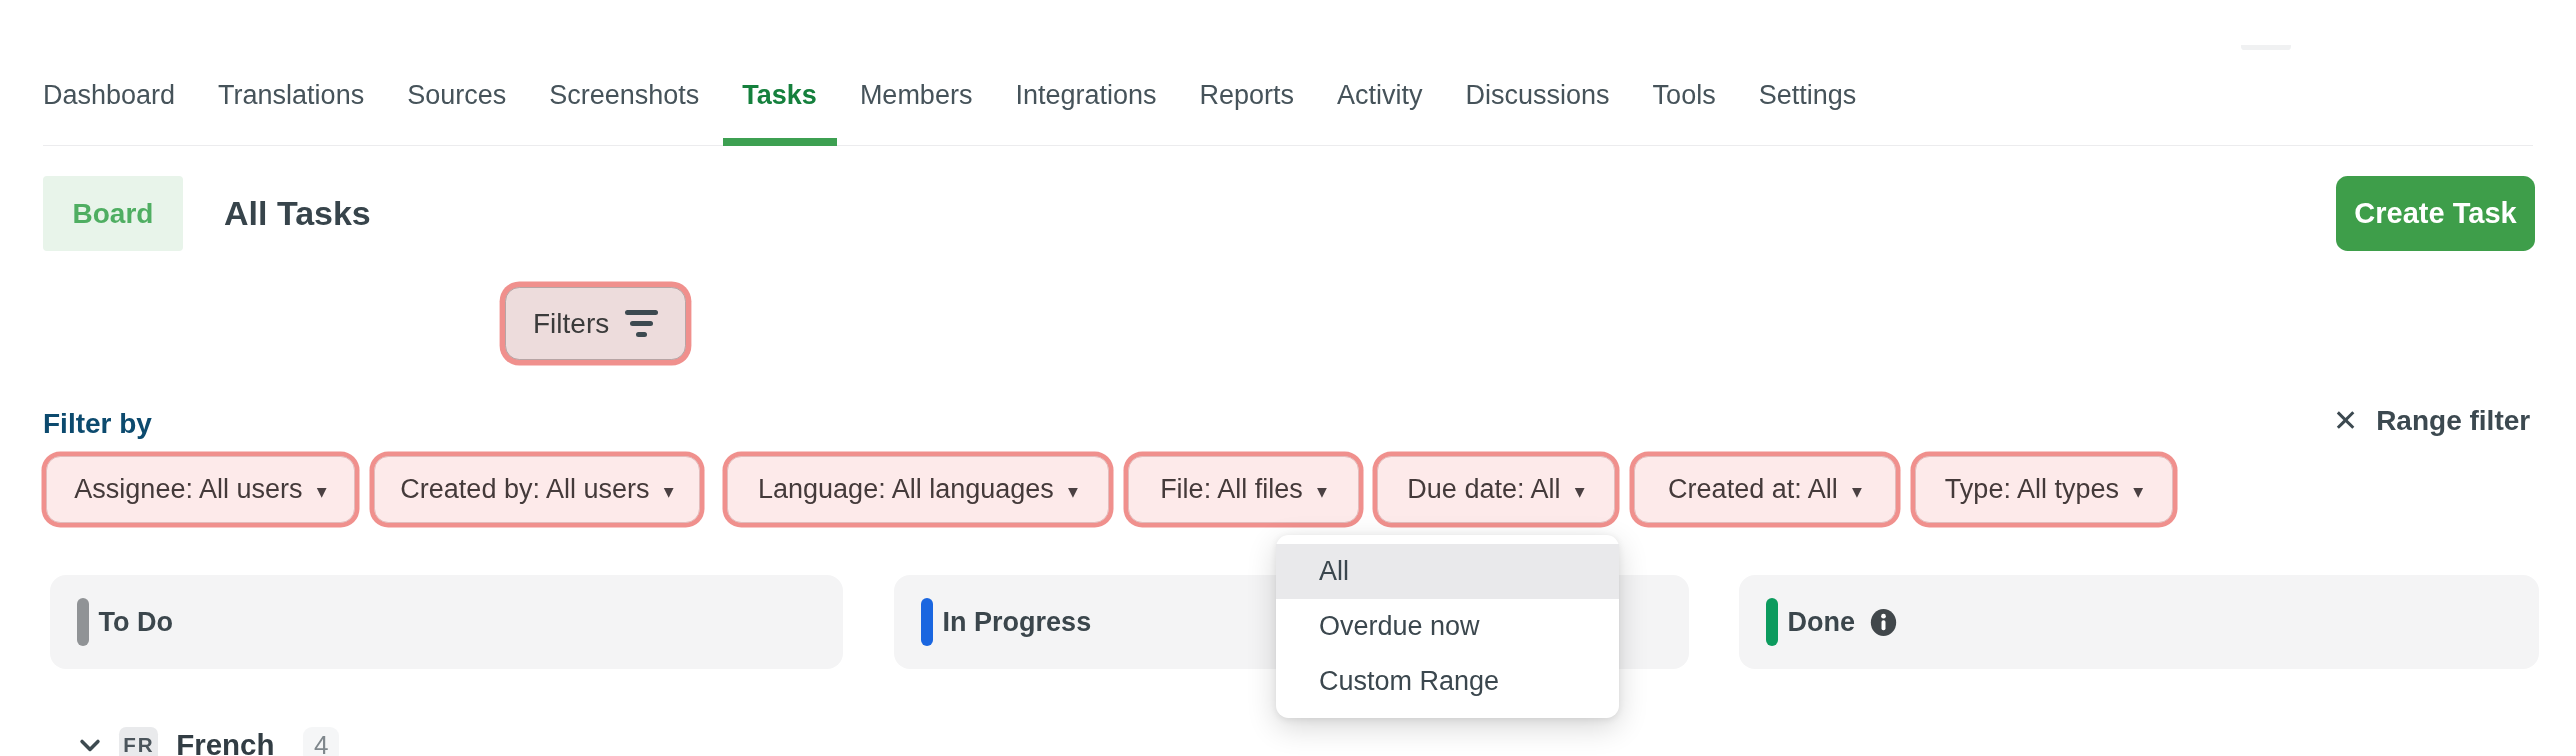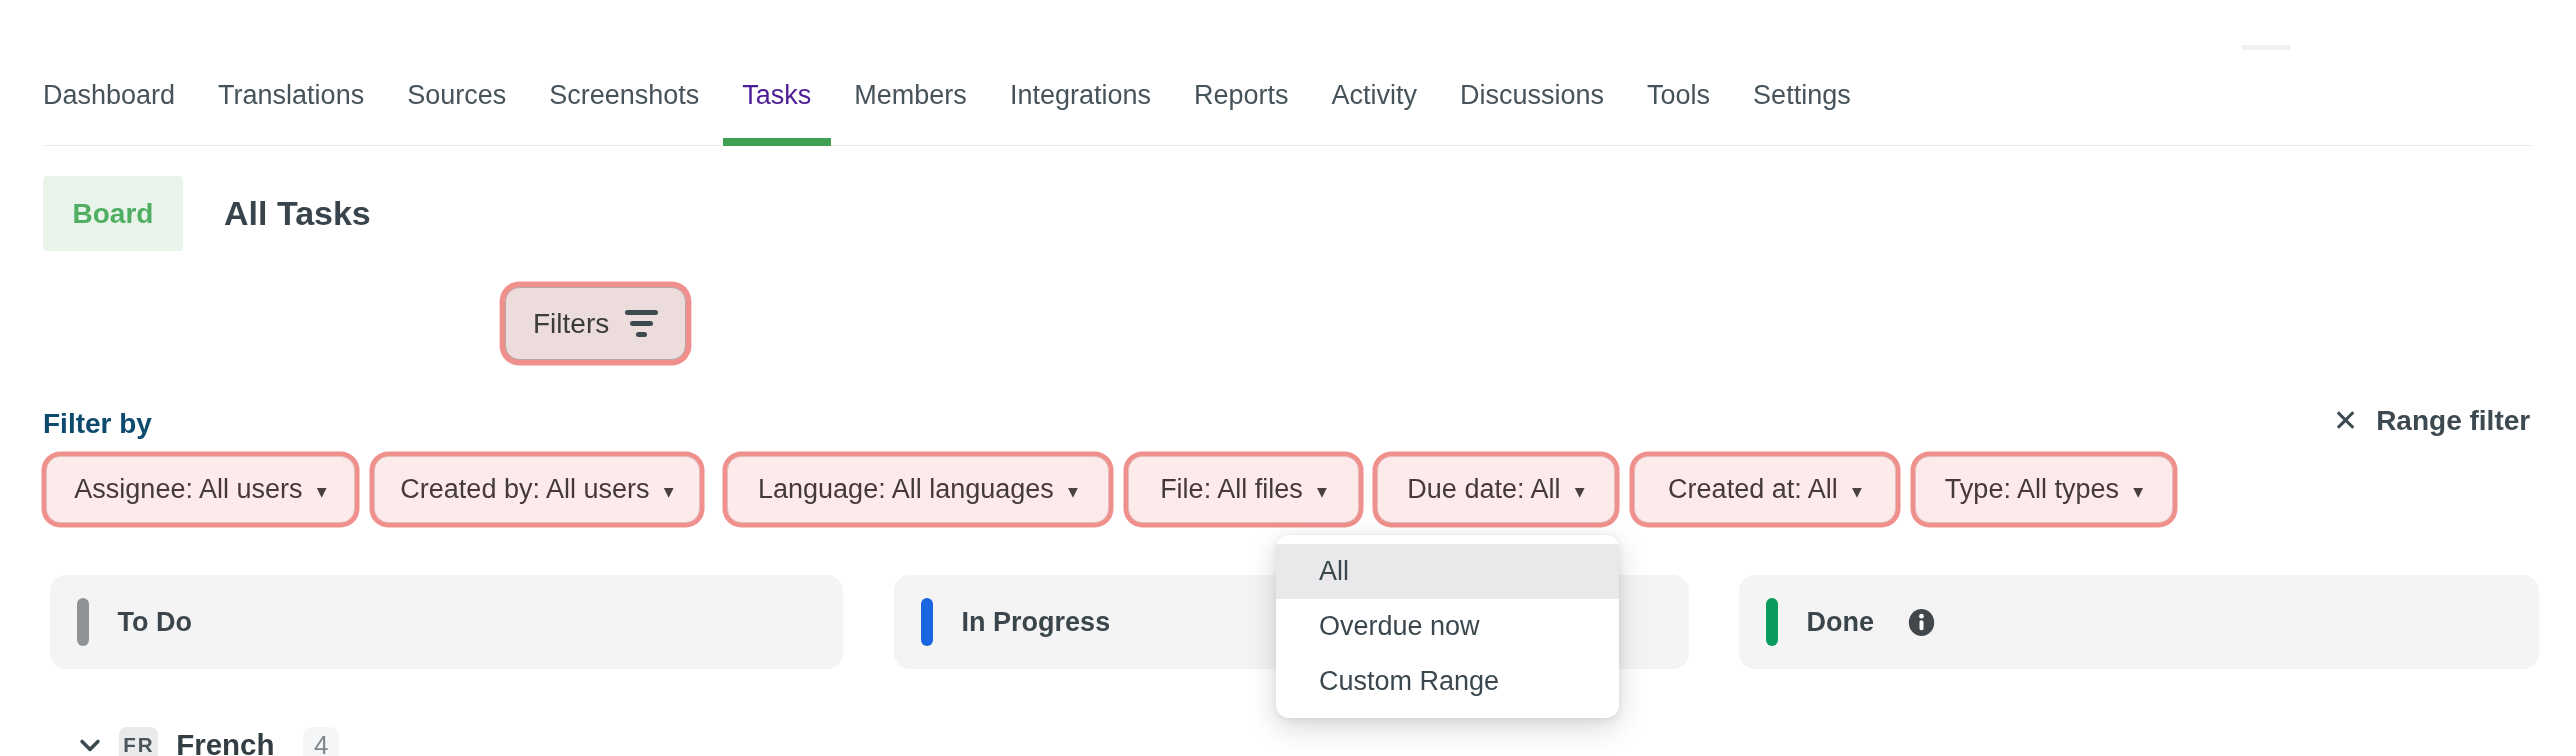--- a/index.html
+++ b/index.html
@@ -4,21 +4,21 @@
 <style>
   * { margin:0; padding:0; box-sizing:border-box; }
   html,body { width:2576px; height:757px; background:#ffffff; font-family:"Liberation Sans", sans-serif; overflow:hidden; }
   .stage { position:relative; width:2576px; height:757px; background:#ffffff;margin-top:45px; }
 
   
   .nav { position:absolute; left:43px; right:43px; top:0; height:101px;
          display:flex; align-items:center; gap:43px; border-bottom:1.8px solid #ececee; }
   .nav-item { font-size:27px; color:#46535a; white-space:nowrap; cursor:pointer; position:relative;
               line-height:101px; height:101px; }
-  .nav-item.active { color:#4c1d95; font-weight:400; }
+  .nav-item.active { color:#15803d; font-weight:700; }
   .nav-item.active .tab-underline { position:absolute; left:-19.7px; right:-19.7px; bottom:0; height:8px; background:#3da052; }
 
   
   .board-btn { position:absolute; left:43px; top:131px; width:140px; height:75px; background:#e8f4ea;
                border-radius:4px; color:#4fae62; font-size:28px; font-weight:600;
                display:flex; align-items:center; justify-content:center; cursor:pointer; }
   .page-title { position:absolute; left:224px; top:131px; height:75px; line-height:75px;
                 font-size:34px; font-weight:600; color:#37444b; }
   .create-task-btn { position:absolute; left:2336px; top:131px; width:199px; height:75px; background:#3e9e4a;
                      border-radius:11.6px; color:#ffffff; font-size:29px; font-weight:700;
@@ -59,21 +59,21 @@
 
   
   .menu { position:absolute; left:1276px; top:490px; width:343px; background:#ffffff; border-radius:12.5px;
           box-shadow:0 9px 30px rgba(0,0,0,0.16), 0 1.8px 7.2px rgba(0,0,0,0.08);
           padding:9px 0; z-index:20; }
   .menu-item { height:55px; line-height:55px; padding-left:43px; font-size:27px; color:#3b474e; cursor:pointer; }
   .menu-item.selected { background:#e9e9eb; }
 
   
   .column { position:absolute; top:530px; height:94px; background:#f4f4f5; border-radius:16px;
-            display:flex; align-items:center; padding-left:27px; gap:29px; }
+            display:flex; align-items:center; padding-left:27px; gap:10px; }
   .col-todo { left:50px;  width:793px; }
   .col-progress { left:894px; width:795px; }
   .col-done { left:1739px; width:800px; }
   .pill { width:11.6px; height:48px; border-radius:6.3px; }
   .pill-gray { background:#909396; }
   .pill-blue { background:#1a66e0; }
   .pill-green { background:#0c9b5e; }
   .col-label { font-size:27px; font-weight:600; color:#3b464c; }
   .info-icon { width:29px; height:29px; margin-left:3.6px; cursor:pointer; }
 
@@ -107,20 +107,21 @@
     <div class="nav-item">Integrations</div>
     <div class="nav-item">Reports</div>
     <div class="nav-item">Activity</div>
     <div class="nav-item">Discussions</div>
     <div class="nav-item">Tools</div>
     <div class="nav-item">Settings</div>
   </div>
 
   <div class="board-btn">Board</div>
   <div class="page-title">All Tasks</div>
+  <div class="create-task-btn">Create Task</div>
 
   <div class="filters-btn">
     <span>Filters</span>
     <span class="filter-lines">
         <i></i>
         <i></i>
         <i></i>
       </span>
   </div>
 

